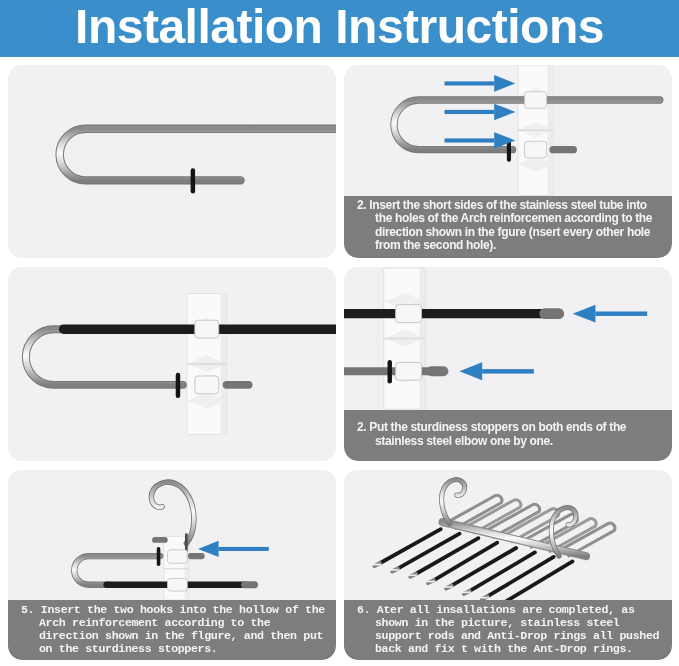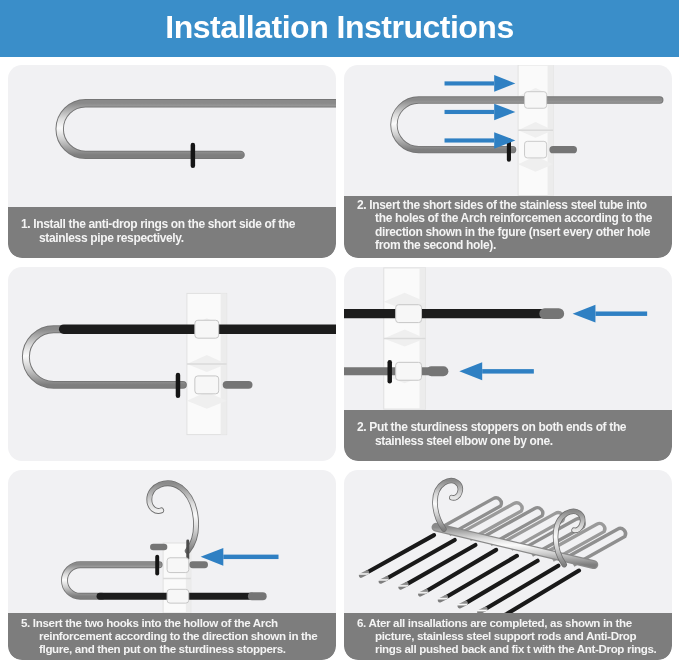--- a/index.html
+++ b/index.html
@@ -5,41 +5,41 @@
   html,body{margin:0;padding:0;}
   body{
     width:679px;height:666px;overflow:hidden;background:#ffffff;
     font-family:"Liberation Sans","DejaVu Sans",sans-serif;
     position:relative;
   }
   .banner{
     height:57px;background:#3a8ec9;display:flex;align-items:center;justify-content:center;
   }
   .banner h1{
-    margin:0;color:#ffffff;font-size:32px;font-weight:bold;letter-spacing:-0.5px;
+    margin:0;color:#ffffff;font-size:48px;font-weight:bold;letter-spacing:-0.5px;
     line-height:1;padding-bottom:4px;
   }
   .grid{
     padding:8px 7px 6px 8px;
     display:grid;grid-template-columns:1fr 1fr;grid-template-rows:193px 194px 190px;
     column-gap:8px;row-gap:9px;
   }
   .panel{
     background:#f1f1f3;border-radius:14px;overflow:hidden;
     display:flex;flex-direction:column;
   }
   .figure{flex:1 1 auto;min-height:0;position:relative;}
   .figure svg{display:block;width:100%;height:100%;}
   .caption{
     flex:0 0 auto;background:#7d7d7d;color:#f4f4f4;
     display:flex;align-items:center;
     padding:3px 10px 5px 13px;border-radius:0 0 14px 14px;
   }
   .row-a .caption,.row-b .caption{min-height:43px;}
-  .row-c .caption{min-height:37px;}
+  .row-c .caption{min-height:37px;font-family:Liberation Mono, monospace;}
   .cap{
     display:block;font-size:12px;line-height:13.6px;font-weight:bold;letter-spacing:-0.35px;
     padding-left:18px;text-indent:-18px;
   }
   .row-c .cap{font-size:11.6px;line-height:13px;}
 </style>
 </head>
 <body>
 
 <header class="banner">
@@ -59,23 +59,20 @@
               <stop offset="0.7" stop-color="#cfcfcf"></stop>
             <stop offset="1" stop-color="#7e7e7e"></stop>
           </linearGradient>
         </defs>
         <g>
           <path d="M330 38 H78 A26 26 0 0 0 78 90 H234" fill="none" stroke="#757575" stroke-width="8.5" stroke-linecap="round"></path>
           <path d="M330 38 H78 A26 26 0 0 0 78 90 H234" fill="none" stroke="url(#sg1)" stroke-width="6.5" stroke-linecap="round"></path>
         </g>
         <line x1="186" y1="80" x2="186" y2="101" stroke="#151515" stroke-width="4.5" stroke-linecap="round"></line>
       </svg>
-    </div>
-    <div class="caption">
-      <span class="cap">1. Install the anti-drop rings on the short side of the stainless pipe respectively.</span>
     </div>
   </section>
 
   <section class="panel row-a">
     <div class="figure">
       <svg viewBox="0 0 330 142" preserveAspectRatio="xMidYMid meet">
         <defs>
           <linearGradient id="sg2" x1="0" y1="0" x2="0" y2="1">
             <stop offset="0" stop-color="#8a8a8a"></stop>
               <stop offset="0.3" stop-color="#dcdcdc"></stop>

